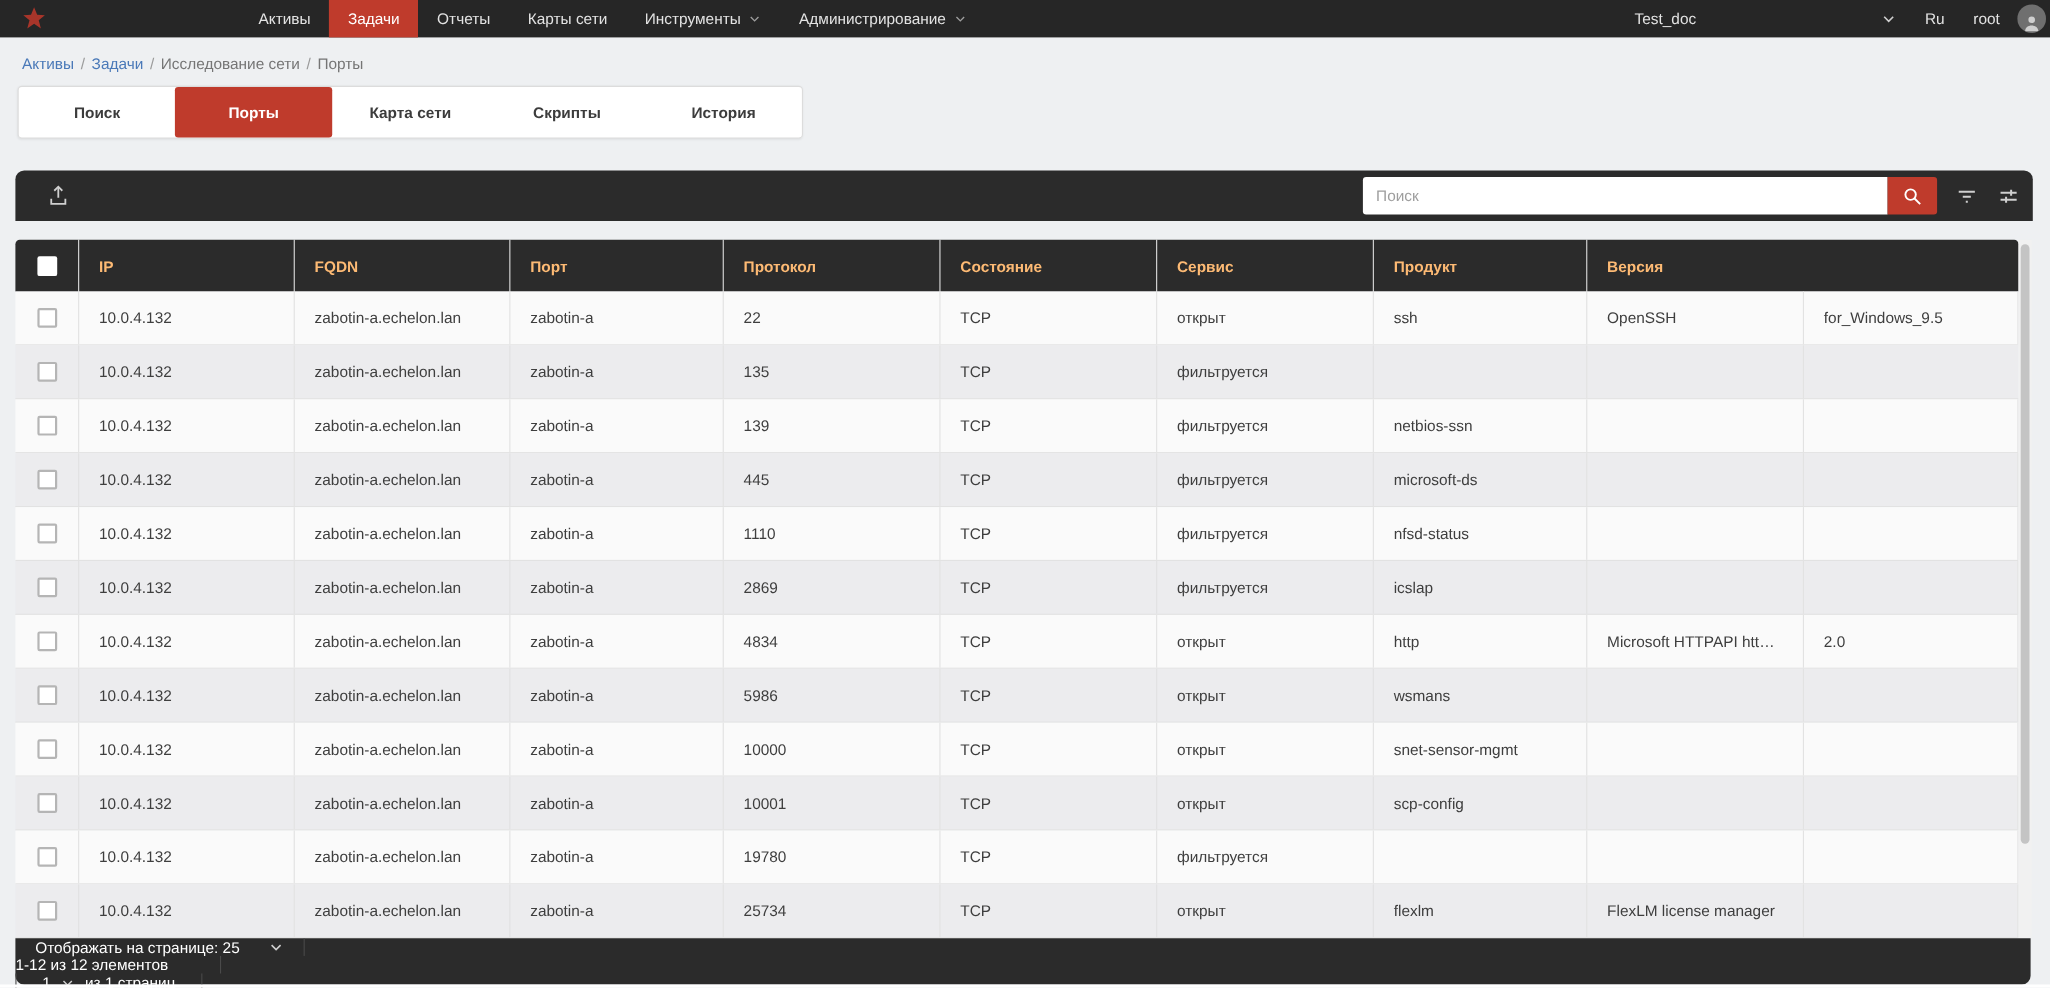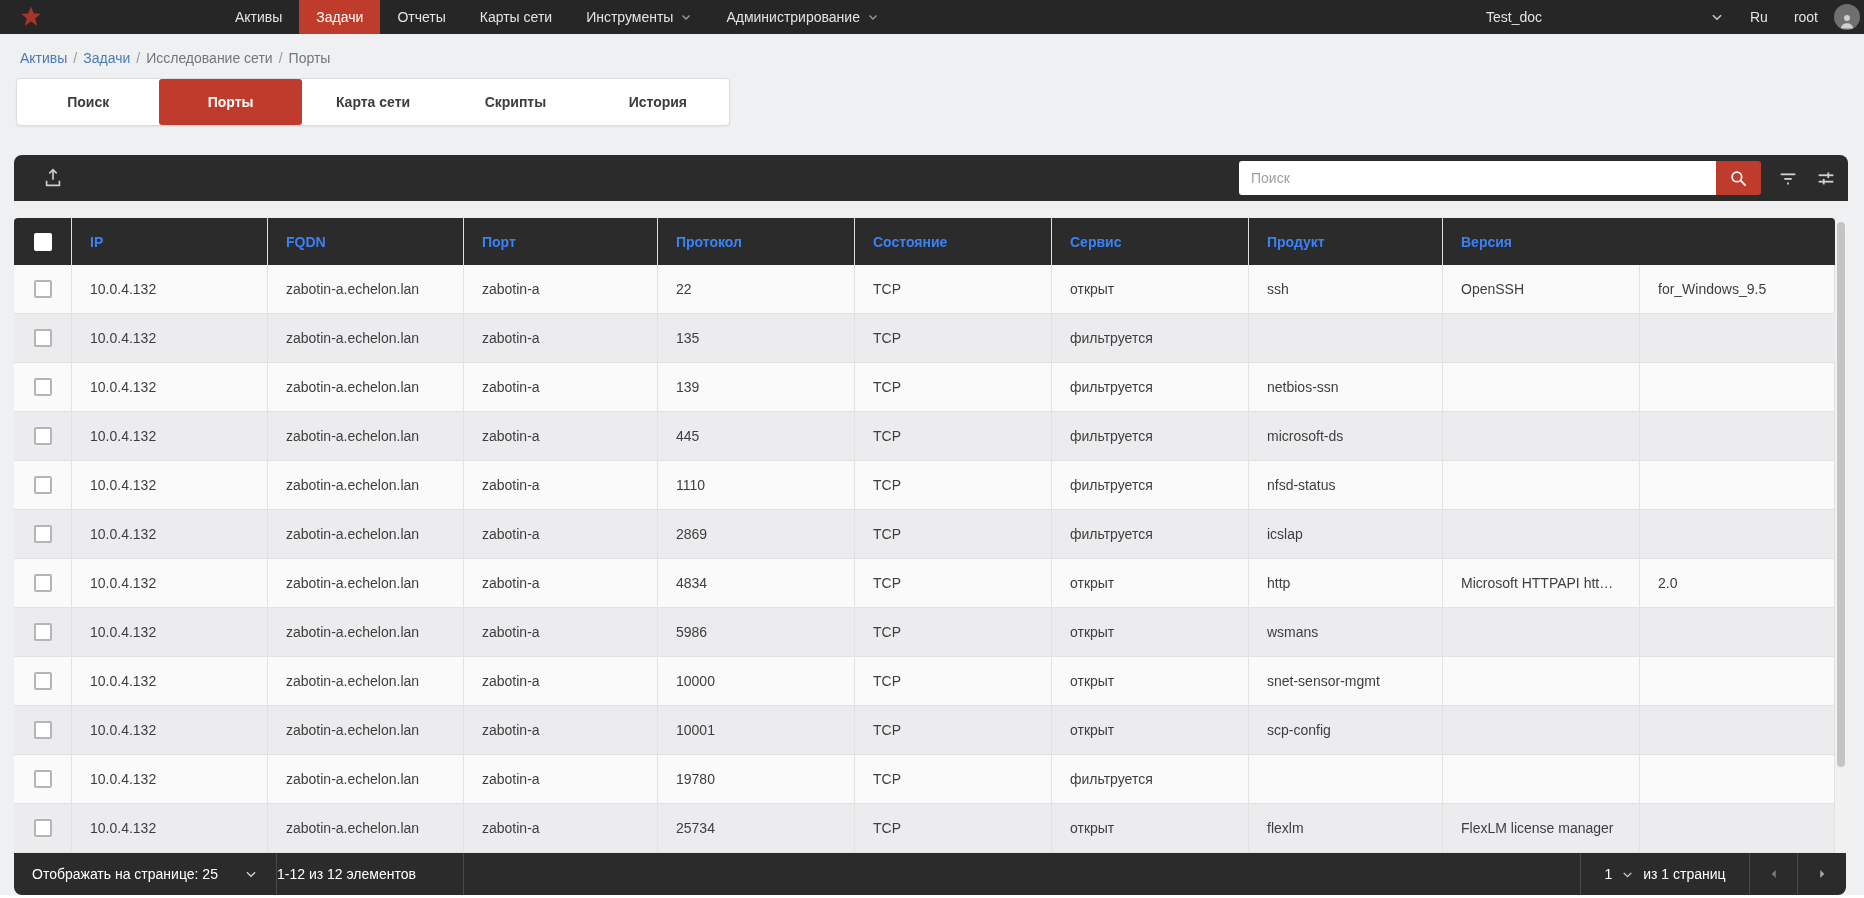--- a/index.html
+++ b/index.html
@@ -41,40 +41,40 @@
                   padding:0 12px; font-size:14px; font-family:"Liberation Sans",sans-serif; color:#333; }
   .search-input::placeholder { color:#9e9e9e; }
   .search-btn { width:45px; height:34px; background:#bf3b2c; border:none; border-radius:0 3px 3px 0;
                 display:flex; align-items:center; justify-content:center; cursor:pointer; }
   .tool-ic { margin-left:16px; }
 
   
   .tablewrap { position:absolute; left:14px; top:218px; width:1833px; }
   .thead { display:grid; grid-template-columns:58px 196px 196px 194px 197px 197px 197px 194px 197px 195px;
            background:#2b2b2b; height:47px; width:1821px; border-radius:4px 4px 0 0; }
-  .th { color:#3b82f6; font-size:14px; font-weight:700; display:flex; align-items:center; padding-left:18px;
+  .th { color:#fdba74; font-size:14px; font-weight:700; display:flex; align-items:center; padding-left:18px;
         border-right:1px solid rgba(255,255,255,.85); }
   .th:last-child { border-right:none; }
   .th.cb { justify-content:center; padding-left:0; }
   .hcheck { width:18px; height:18px; background:#fff; border-radius:2px; }
   .trow { display:grid; grid-template-columns:58px 196px 196px 194px 197px 197px 197px 194px 197px 195px;
           height:49px; width:1821px; border-bottom:1px solid #e2e2e2; }
   .trow:nth-child(odd) { background:#fafafa; }
   .trow:nth-child(even) { background:#ececee; }
   .td { font-size:14px; color:#3e3e3e; display:flex; align-items:center; padding-left:18px;
         border-right:1px solid #e2e2e2; overflow:hidden; white-space:nowrap; }
   .td.cb { justify-content:center; padding-left:0; }
   input.rowcb { appearance:none; -webkit-appearance:none; width:18px; height:18px; background:#fff;
                 border:2px solid #b5b5b5; border-radius:2px; cursor:pointer; }
   .vscroll { position:absolute; right:0; top:0; width:12px; height:635px; background:#f1f1f1; }
   .vthumb { position:absolute; left:2px; top:4px; width:8px; height:545px; background:#c4c4c4; border-radius:4px; cursor:grab; }
 
   
   .pagefoot { position:absolute; left:14px; top:853px; width:1832px; height:42px; background:#2b2b2b;
-              border-radius:0 0 8px 8px; display:flex; align-items:stretch; color:#fff; font-size:14px; }
+              border-radius:0 0 8px 8px; display:flex; align-items:stretch; color:#fff; font-size:14px;flex-direction:column; }
   .fsec { display:flex; align-items:center; border-right:1px solid #4a4a4a; }
   .fsec.pgsize { width:263px; padding:0 18px; justify-content:space-between; cursor:pointer; }
   .fsec.range { width:187px; justify-content:flex-start; }
   .fsec.grow { flex:1; border-right:none; }
   .fsec.pages { width:170px; justify-content:center; gap:9px; border-left:1px solid #4a4a4a; cursor:pointer; }
   .fsec.navbtn { width:48px; justify-content:center; cursor:pointer; }
   .fsec:last-child { border-right:none; }
   .bottom-strip { position:absolute; left:0; top:895px; width:1864px; height:3px; background:#fff; }
 </style>
 </head>

